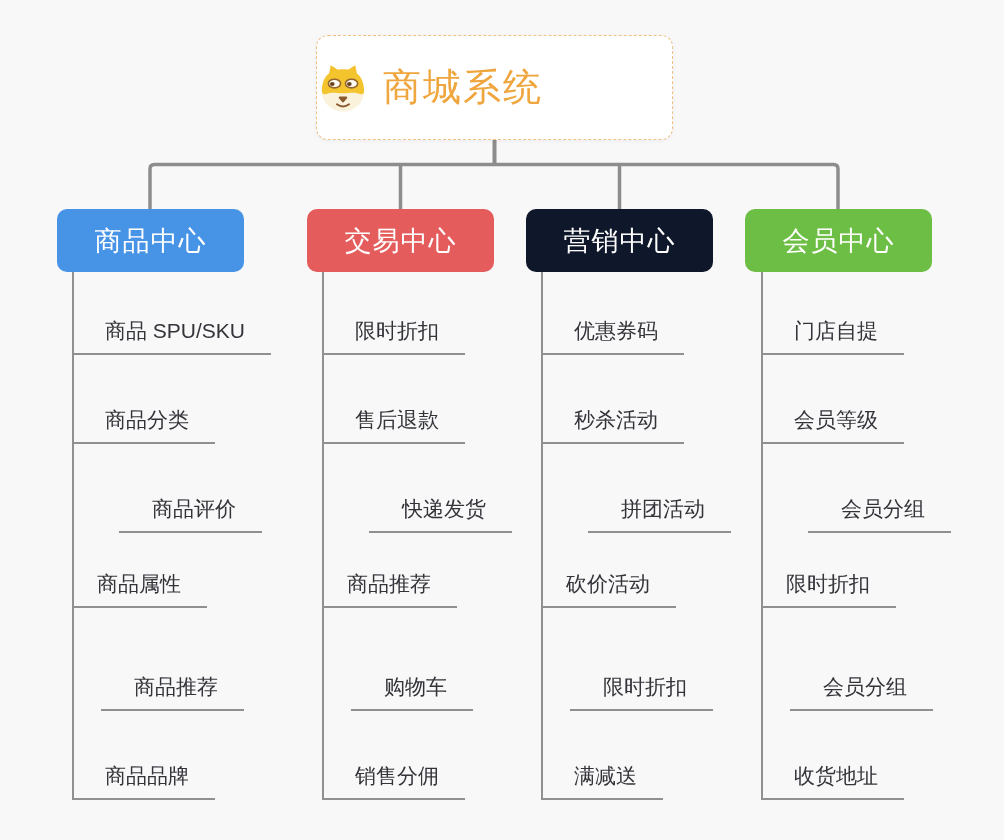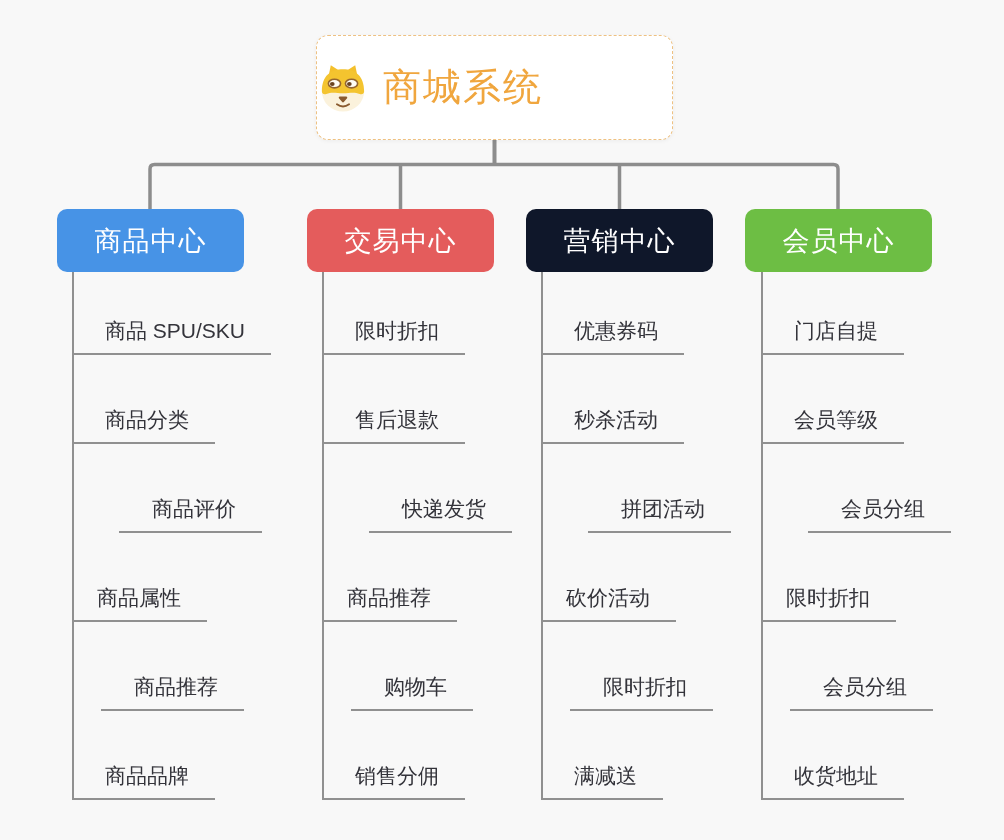--- a/index.html
+++ b/index.html
@@ -85,21 +85,21 @@
     font-size: 21px;
     color: #33333a;
     line-height: 30px;
     padding: 0 26px 7px 33px;
     border-bottom: 2px solid #909090;
     cursor: pointer;
   }
   .r0 { top:  44px; }
   .r1 { top: 133px; }
   .r2 { top: 222px; margin-left: 47px; }
-  .r3 { top: 311px; padding-left: 25px; }
+  .r3 { top: 297px; padding-left: 25px; }
   .r4 { top: 400px; margin-left: 29px; }
   .r5 { top: 489px; }
 </style>
 </head>
 <body>
 
 <div class="canvas">
 
   <svg class="tree-lines" width="1004" height="840">
     <line x1="494.5" y1="139" x2="494.5" y2="166" stroke-width="4" stroke="#8d8d8d"></line>

